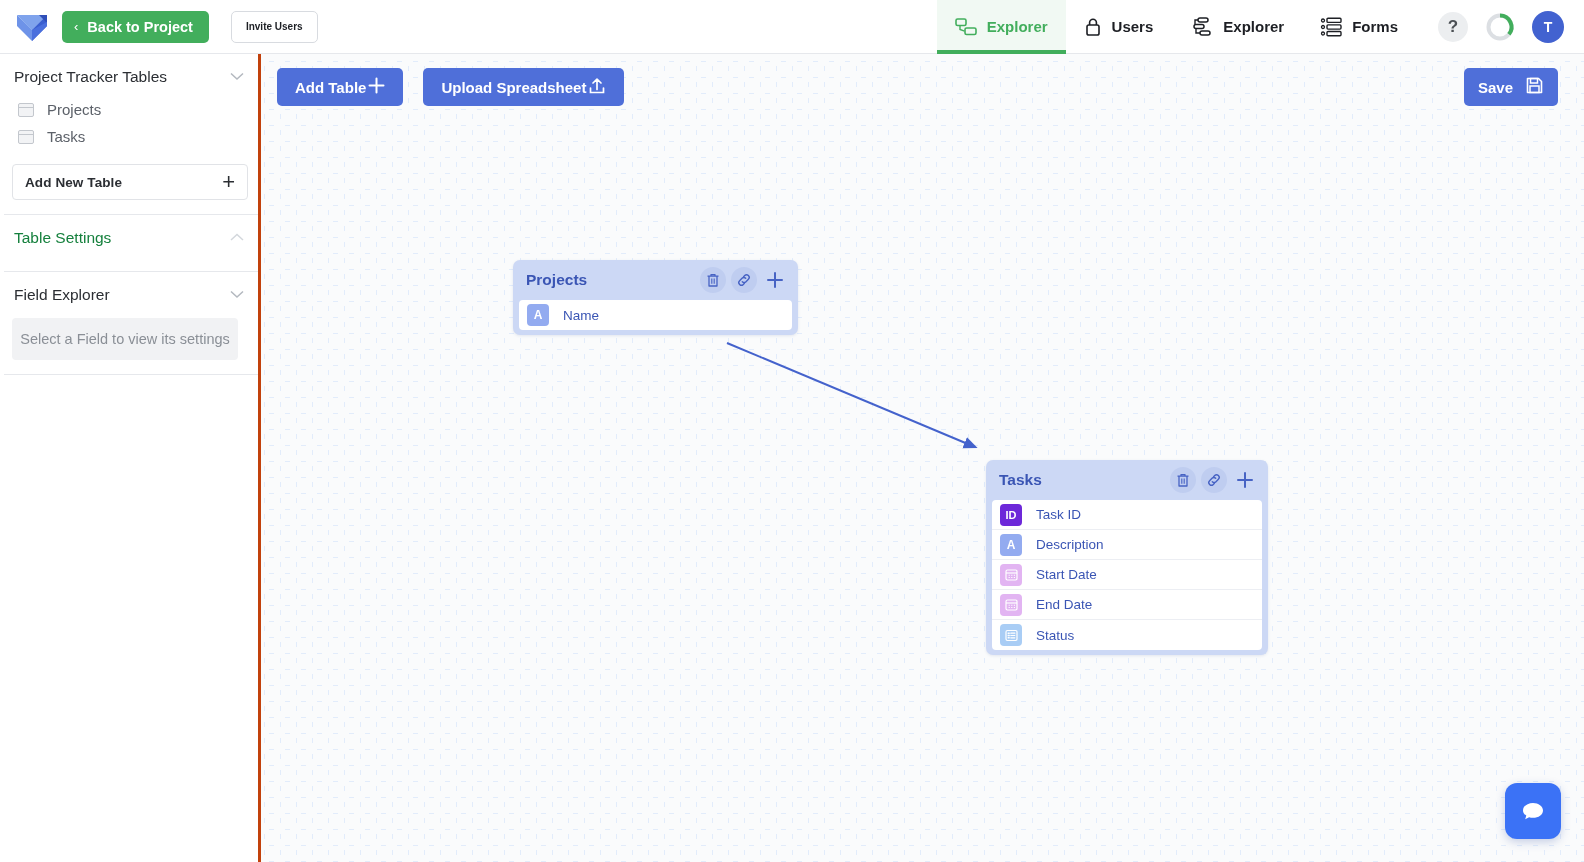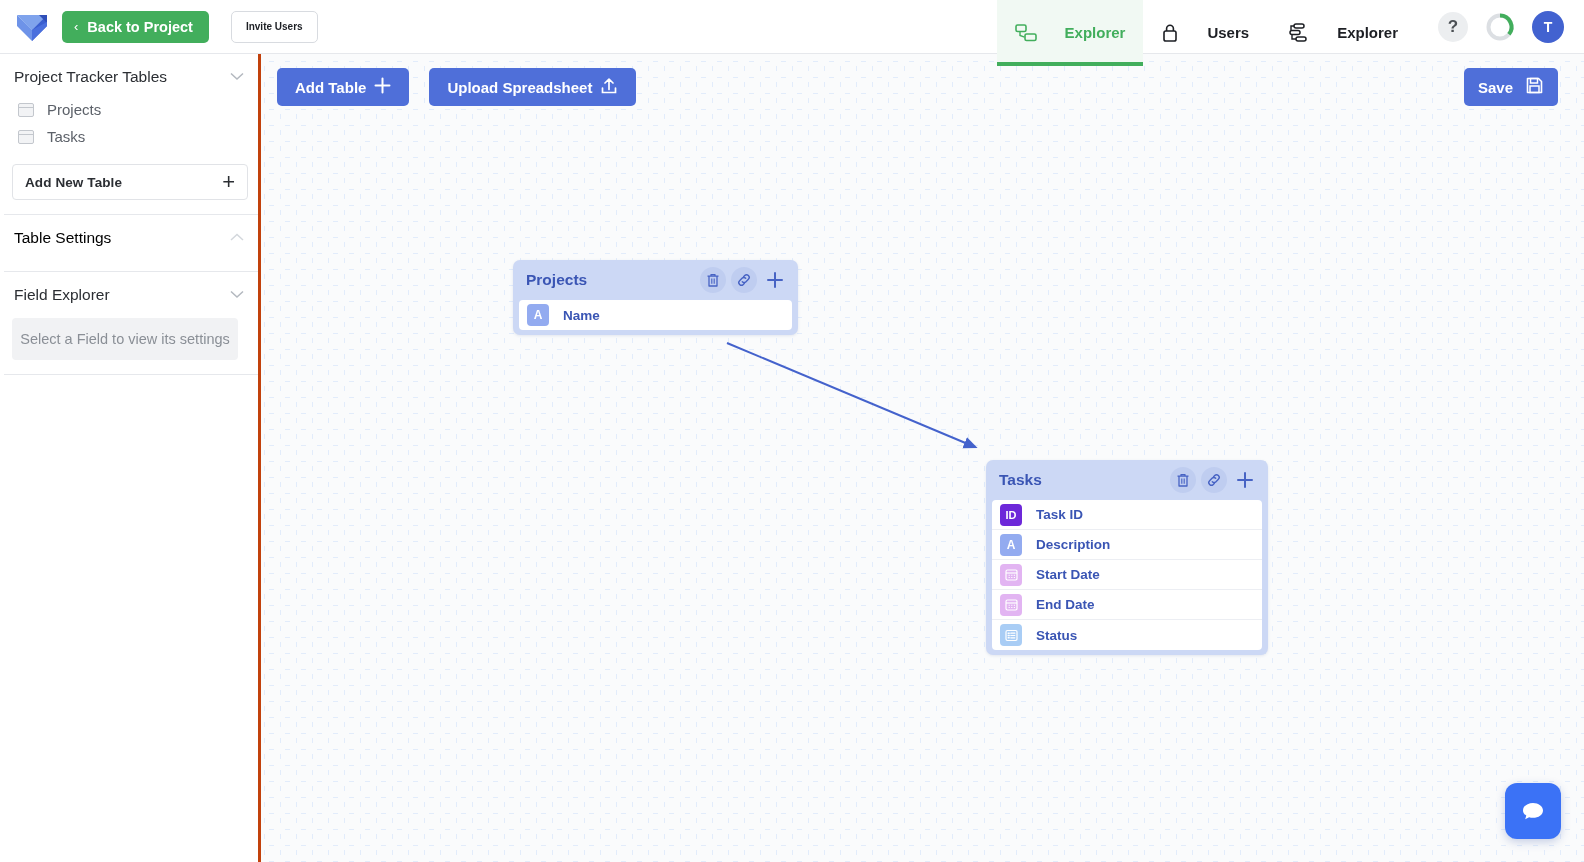--- a/index.html
+++ b/index.html
@@ -71,23 +71,23 @@
 
   .nav {
     margin-left: auto;
     display: flex;
     align-items: stretch;
     height: 54px;
   }
   .nav-item {
     display: flex;
     align-items: center;
-    gap: 28px;
+    gap: 10px;
     padding: 0 18px;
-    height: 66px;
+    height: 54px;
     cursor: pointer;
     position: relative;
     color: #1d1f24;
     font-size: 15px;
     font-weight: bold;
   }
   .nav-item.active {
     background: #f1f9f3;
     color: #42ae5c;
   }
@@ -147,21 +147,21 @@
     display: flex;
     align-items: center;
     justify-content: space-between;
     padding: 14px 14px 10px 10px;
     cursor: pointer;
   }
   .side-section-head .title {
     font-size: 15.5px;
     color: #2b2e33;
   }
-  .side-section-head .title.muted { color: #000000; }
+  .side-section-head .title.muted { color: #15803d; }
   .caret {
     color: #b3b8bf;
     font-size: 11px;
     line-height: 1;
     display: inline-block;
   }
   .tbl-item {
     display: flex;
     align-items: center;
     gap: 13px;
@@ -263,21 +263,21 @@
     height: 38px;
     background: #4f6fd9;
     color: #ffffff;
     border: none;
     border-radius: 5px;
     font-size: 15px;
     font-weight: bold;
     padding: 0 18px;
     display: flex;
     align-items: center;
-    gap: 8px;
+    gap: 2px;
     cursor: pointer;
     font-family: "Liberation Sans", sans-serif;
   }
   .btn-save {
     position: absolute;
     top: 14px; right: 26px;
     height: 38px;
     background: #4f6fd9;
     color: #ffffff;
     border: none;
@@ -346,21 +346,21 @@
     display: flex;
     align-items: center;
     justify-content: center;
     font-size: 12px;
     font-weight: bold;
     color: #ffffff;
     flex: none;
   }
   .f-name {
     font-size: 13.5px;
-    font-weight: bold;
+    font-weight: normal;
     color: #3a55b4;
   }
 
   .edges { position: absolute; inset: 0; z-index: 5; pointer-events: none; }
 
   .chat-fab {
     position: absolute;
     right: 23px; bottom: 23px;
     width: 56px; height: 56px;
     border-radius: 12px;
@@ -427,20 +427,33 @@
           <rect x="9" y="1" width="10" height="4" rx="2" fill="none" stroke="#1d1f24" stroke-width="1.5"></rect>
           <rect x="5" y="7.5" width="10" height="4" rx="2" fill="none" stroke="#1d1f24" stroke-width="1.5"></rect>
           <rect x="11" y="14" width="10" height="4" rx="2" fill="none" stroke="#1d1f24" stroke-width="1.5"></rect>
           <path d="M9 3 H6 V7.5" fill="none" stroke="#1d1f24" stroke-width="1.4"></path>
           <path d="M7 11.5 V16 H11" fill="none" stroke="#1d1f24" stroke-width="1.4"></path>
         </svg>
       </span>
       <span>Explorer</span>
     </div>
 
+    <div class="nav-item">
+      <span class="nav-icon">
+        <svg width="22" height="20" viewBox="0 0 22 20">
+          <circle cx="3" cy="3.5" r="1.5" fill="none" stroke="#1d1f24" stroke-width="1.3"></circle>
+          <circle cx="3" cy="10" r="1.5" fill="none" stroke="#1d1f24" stroke-width="1.3"></circle>
+          <circle cx="3" cy="16.5" r="1.5" fill="none" stroke="#1d1f24" stroke-width="1.3"></circle>
+          <rect x="7" y="1.2" width="14" height="4.2" rx="1" fill="none" stroke="#1d1f24" stroke-width="1.4"></rect>
+          <rect x="7" y="7.9" width="14" height="4.2" rx="1" fill="none" stroke="#1d1f24" stroke-width="1.4"></rect>
+          <rect x="7" y="14.5" width="14" height="4.2" rx="1" fill="none" stroke="#1d1f24" stroke-width="1.4"></rect>
+        </svg>
+      </span>
+      <span>Forms</span>
+    </div>
   </div>
 
   <div class="topbar-right">
     <div class="help-circle">
       <span>?</span>
     </div>
     <div class="progress-ring">
       <svg width="32" height="32" viewBox="0 0 32 32">
         <circle cx="16" cy="16" r="11.5" fill="none" stroke="#dcdfe3" stroke-width="4"></circle>
         <path d="M16 4.5 A11.5 11.5 0 0 1 24.9 23.3" fill="none" stroke="#42ae5c" stroke-width="4" stroke-linecap="butt"></path>

